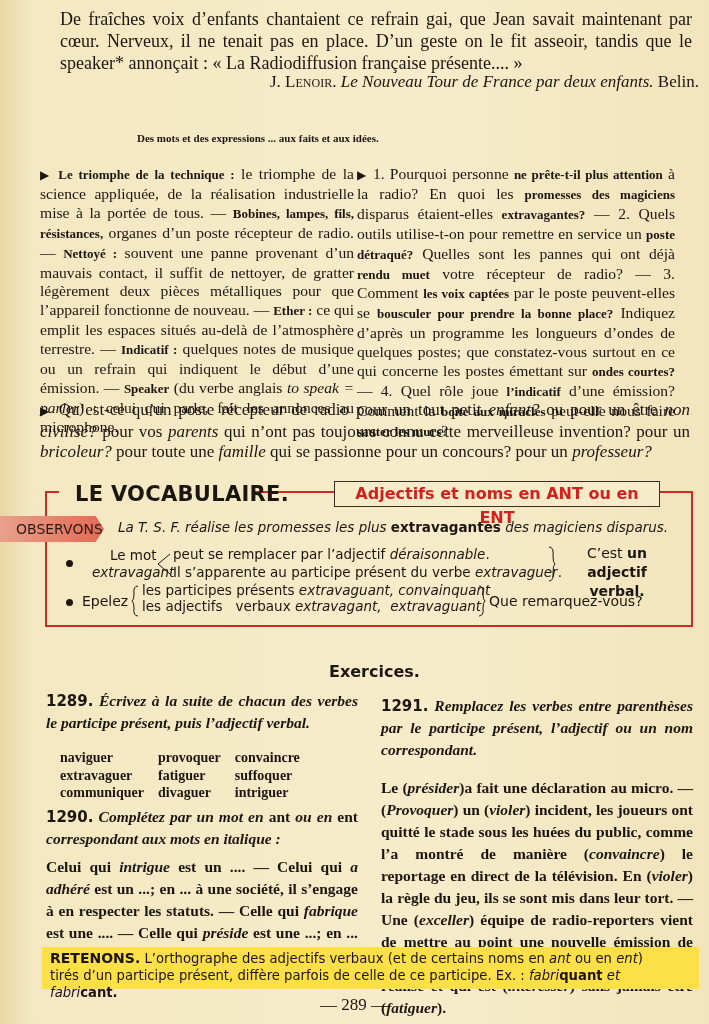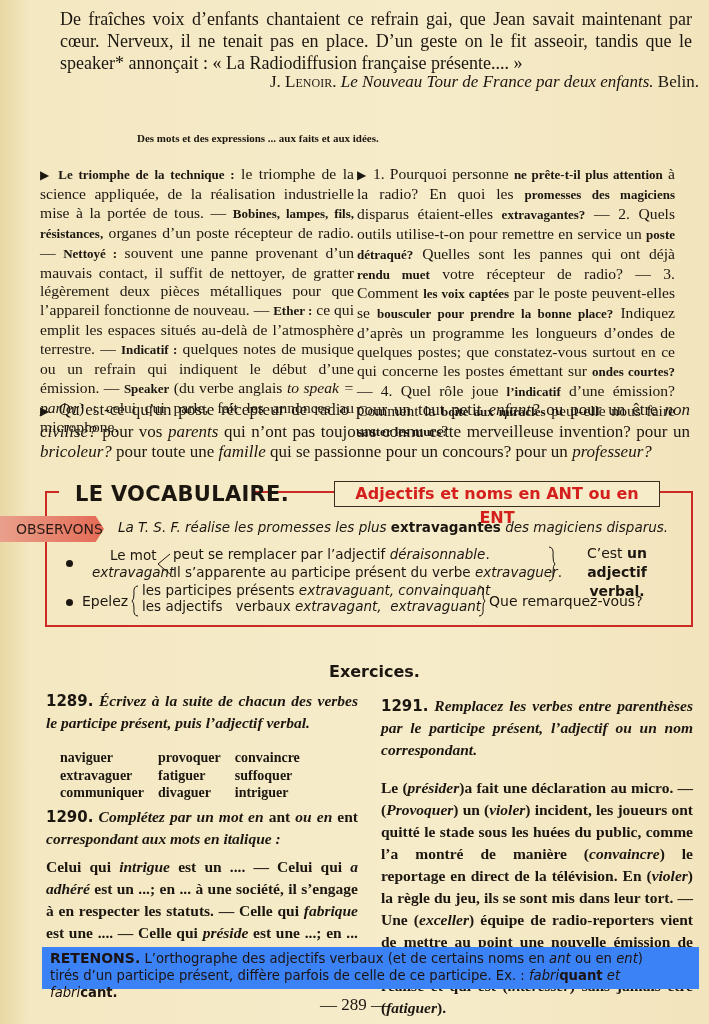--- a/index.html
+++ b/index.html
@@ -44,21 +44,21 @@
   .obs-sentence { left: 118px; top: 519px; font-size: 13.5px; }
   .bullet { width: 7px; height: 7px; border-radius: 50%; background: #1c1610; }
   .vtext { font-size: 13.5px; }
 
   .exo-title { left: 329px; top: 662px; font-size: 16px; font-weight: bold; }
   .exo { font-size: 15.5px; line-height: 22px; text-align: justify; }
   .num { font-family: "DejaVu Sans", sans-serif; font-weight: bold; font-size: 15px; }
   .verbs { font-size: 14px; line-height: 17.5px; font-weight: bold; }
   .verbs td { padding: 0 14px 0 0; }
 
-  .retenons { left: 42px; top: 947px; width: 657px; height: 42px; background: #3b82f6; box-sizing: border-box;
+  .retenons { left: 42px; top: 947px; width: 657px; height: 42px; background: #fde047; box-sizing: border-box;
               padding: 3px 24px 0 8px; font-size: 13.2px; line-height: 17px; color: #1c1210; }
   .pagenum { left: 320px; top: 995px; font-size: 17px; }
 </style>
 </head>
 <body>
 
 <div class="abs intro">
   <p>De fraîches voix d’enfants chantaient ce refrain gai, que Jean savait maintenant par cœur. Nerveux, il ne tenait pas en place. D’un geste on le fit asseoir, tandis que le speaker* annonçait : « La Radiodiffusion française présente.... »</p>
 </div>
 <div class="abs cite">

